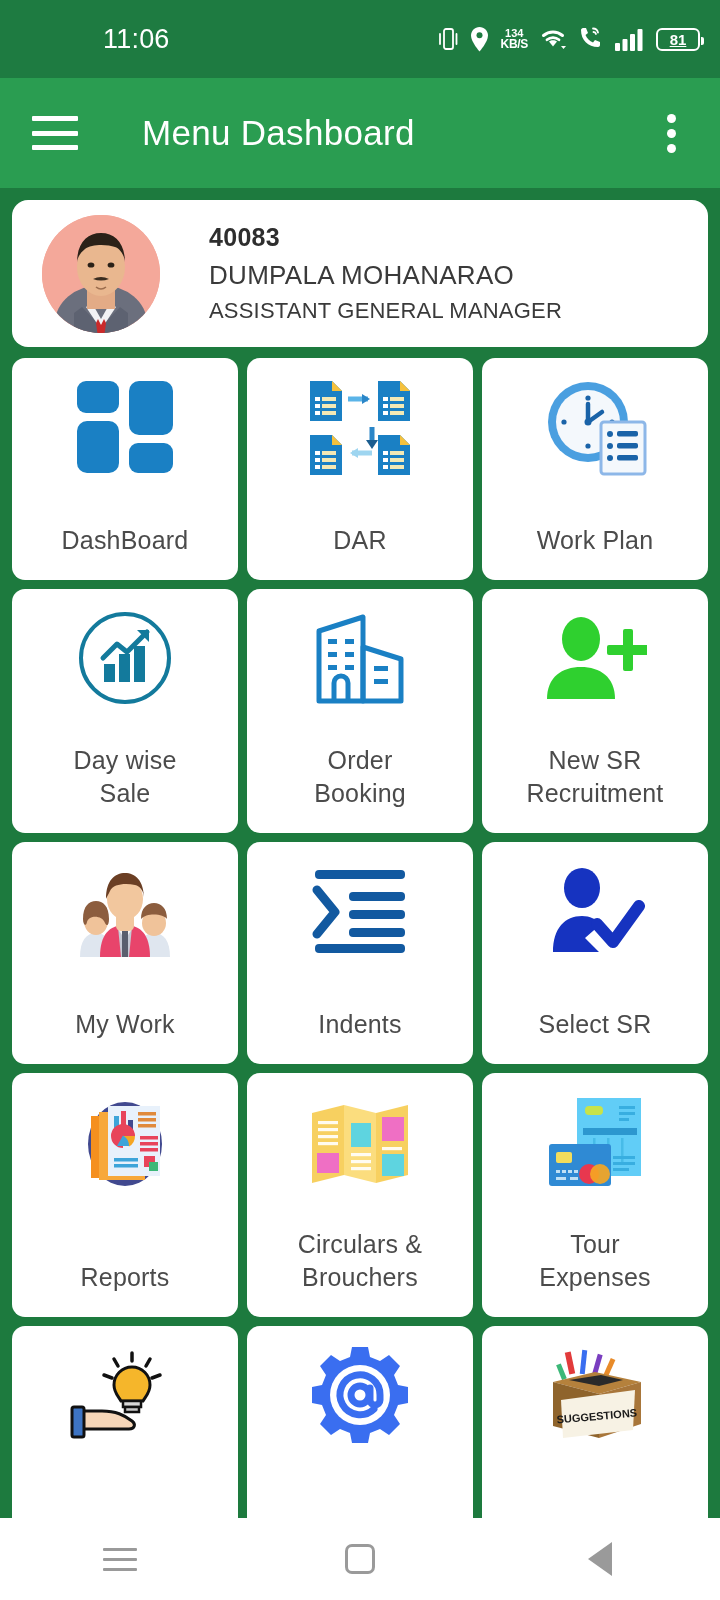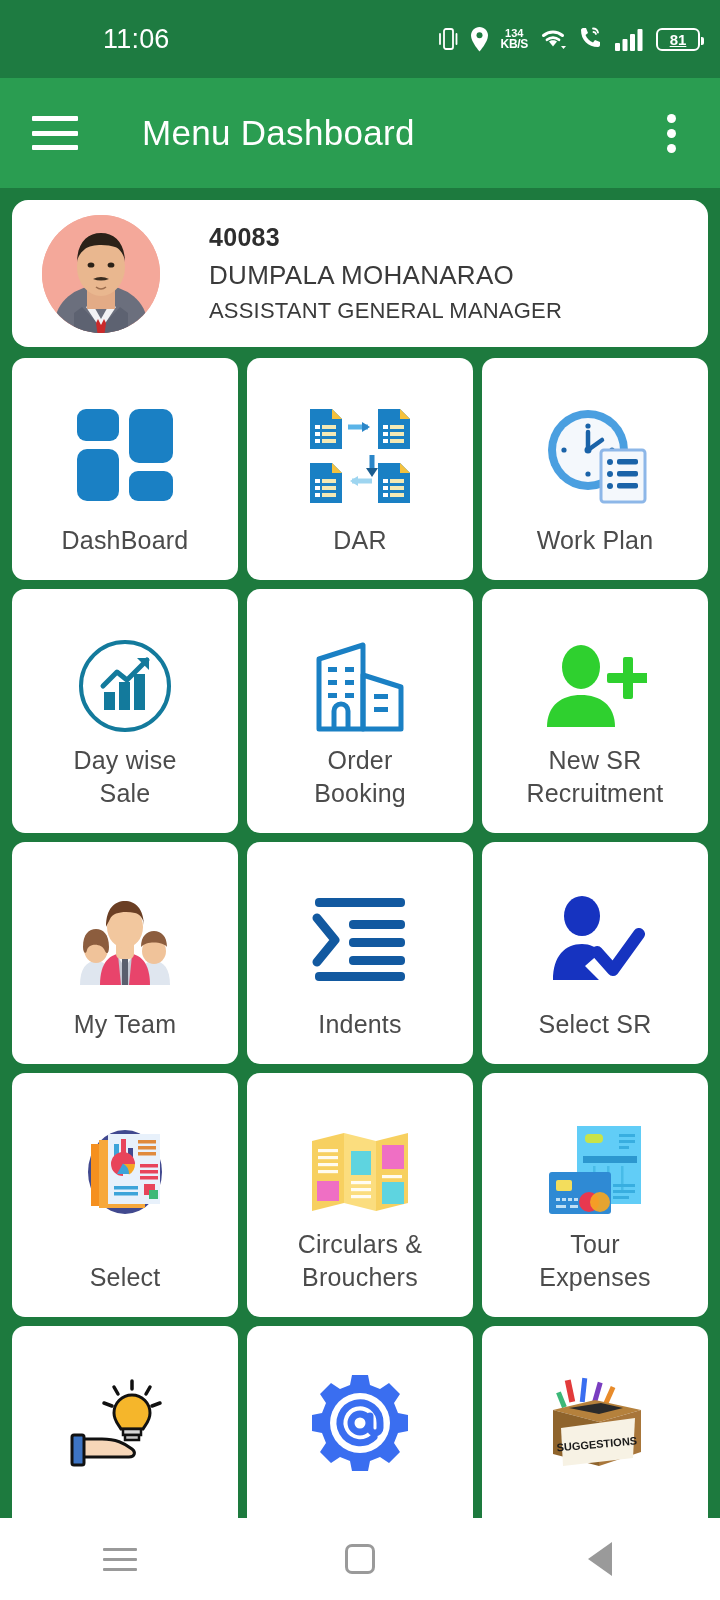--- a/index.html
+++ b/index.html
@@ -115,21 +115,21 @@
     display: grid;
     grid-template-columns: repeat(3, 1fr);
     gap: 9px;
   }
   .tile {
     background: #ffffff;
     border-radius: 13px;
     height: 222px;
     display: flex; flex-direction: column;
     align-items: center; justify-content: flex-start;
-    padding-top: 41px;
+    padding-top: 13px;
     cursor: pointer;
     overflow: hidden;
   }
   .tile.tall { height: 244px; }
   .tile-icon {
     height: 112px; width: 130px;
     display: flex; align-items: center; justify-content: center;
   }
   .tile-icon svg { display: block; }
   .tile-label {
@@ -409,21 +409,21 @@
 
             <path d="M28 92 c0 -22 9 -32 25 -32 c16 0 25 10 25 32z" fill="#e8446b"></path>
             <path d="M46 62 h14 l-3 30 h-8z" fill="#c5c9d4"></path>
             <path d="M53 60 l-7 4 l4 6 l3 -4 l3 4 l4 -6z" fill="#f4f4f6"></path>
             <rect x="50" y="66" width="6" height="26" fill="#5a5f6e"></rect>
             <rect x="44" y="40" width="18" height="26" rx="5" fill="#f2c79e"></rect>
             <ellipse cx="53" cy="34" rx="18" ry="21" fill="#f2c79e"></ellipse>
             <path d="M34 34 c0 -19 9 -26 19 -26 c10 0 19 7 19 26 c0 -8 -4 -13 -9 -14 c-10 -2 -22 -1 -25 6 c-2 4 -4 8 -4 8z" fill="#6b3f24"></path>
           </svg>
         </div>
-        <div class="tile-label">My Team</div>
+        <div class="tile-label">My Work</div>
       </div>
 
       <div class="tile">
         <div class="tile-icon">
           <svg width="98" height="90" viewBox="0 0 98 90">
             <rect x="4" y="4" width="90" height="9" rx="4" fill="#1259a0"></rect>
             <rect x="38" y="26" width="56" height="9" rx="4" fill="#1259a0"></rect>
             <rect x="38" y="44" width="56" height="9" rx="4" fill="#1259a0"></rect>
             <rect x="38" y="62" width="56" height="9" rx="4" fill="#1259a0"></rect>
             <rect x="4" y="78" width="90" height="9" rx="4" fill="#1259a0"></rect>
@@ -462,21 +462,21 @@
             <path d="M54 54.5 a12 12 0 0 1 -6 -10.5 h12z" fill="#3da4d9" transform="rotate(180 51 49)"></path>
             <rect x="65" y="44" width="18" height="3.5" fill="#e8445a"></rect>
             <rect x="65" y="50" width="18" height="3.5" fill="#e8445a"></rect>
             <rect x="65" y="56" width="18" height="3.5" fill="#e8445a"></rect>
             <rect x="39" y="66" width="24" height="3.5" fill="#3da4d9"></rect>
             <rect x="39" y="72" width="24" height="3.5" fill="#3da4d9"></rect>
             <rect x="69" y="64" width="11" height="11" fill="#e8445a"></rect>
             <rect x="74" y="70" width="9" height="9" fill="#3cb878"></rect>
           </svg>
         </div>
-        <div class="tile-label">Select</div>
+        <div class="tile-label">Reports</div>
       </div>
 
       <div class="tile tall">
         <div class="tile-icon">
           <svg width="104" height="86" viewBox="0 0 104 86">
             <path d="M4 14 L36 6 V76 L4 84z" fill="#f7d060"></path>
             <path d="M36 6 L68 14 V84 L36 76z" fill="#fbdd7e"></path>
             <path d="M68 14 L100 6 V76 L68 84z" fill="#f7d060"></path>
             <rect x="10" y="22" width="20" height="3.2" fill="#fff" opacity=".9"></rect>
             <rect x="10" y="29" width="20" height="3.2" fill="#fff" opacity=".9"></rect>

